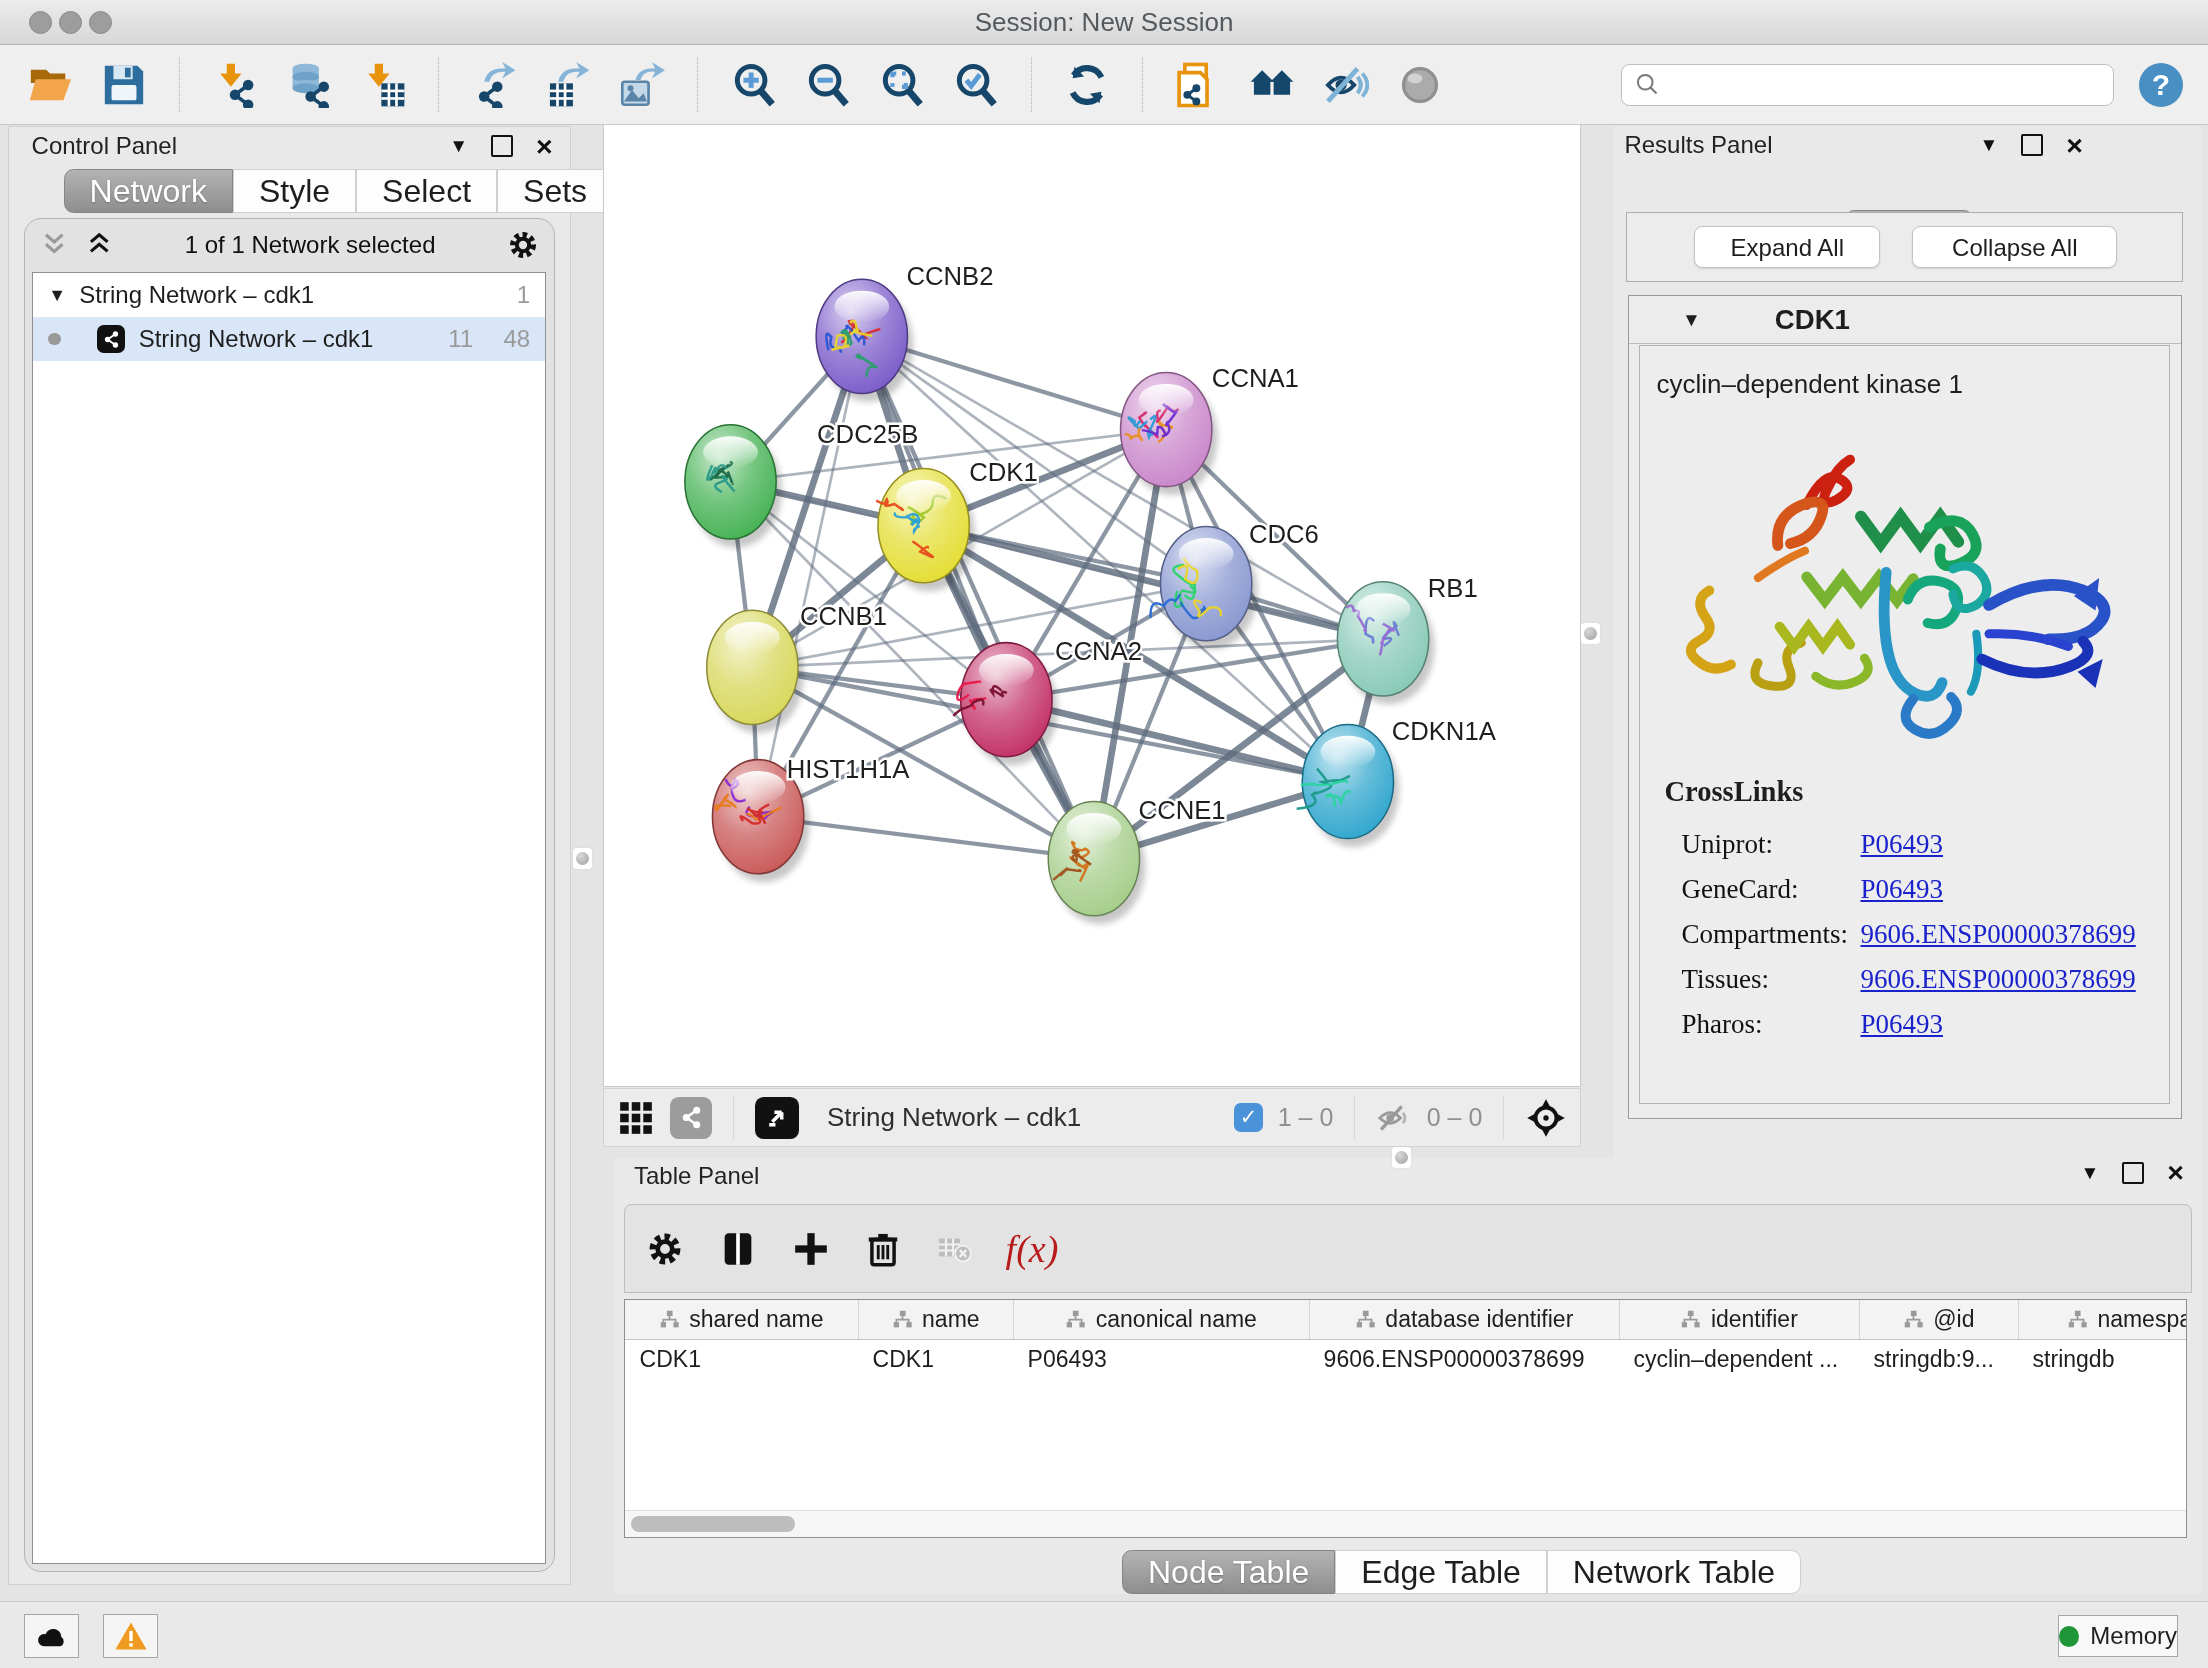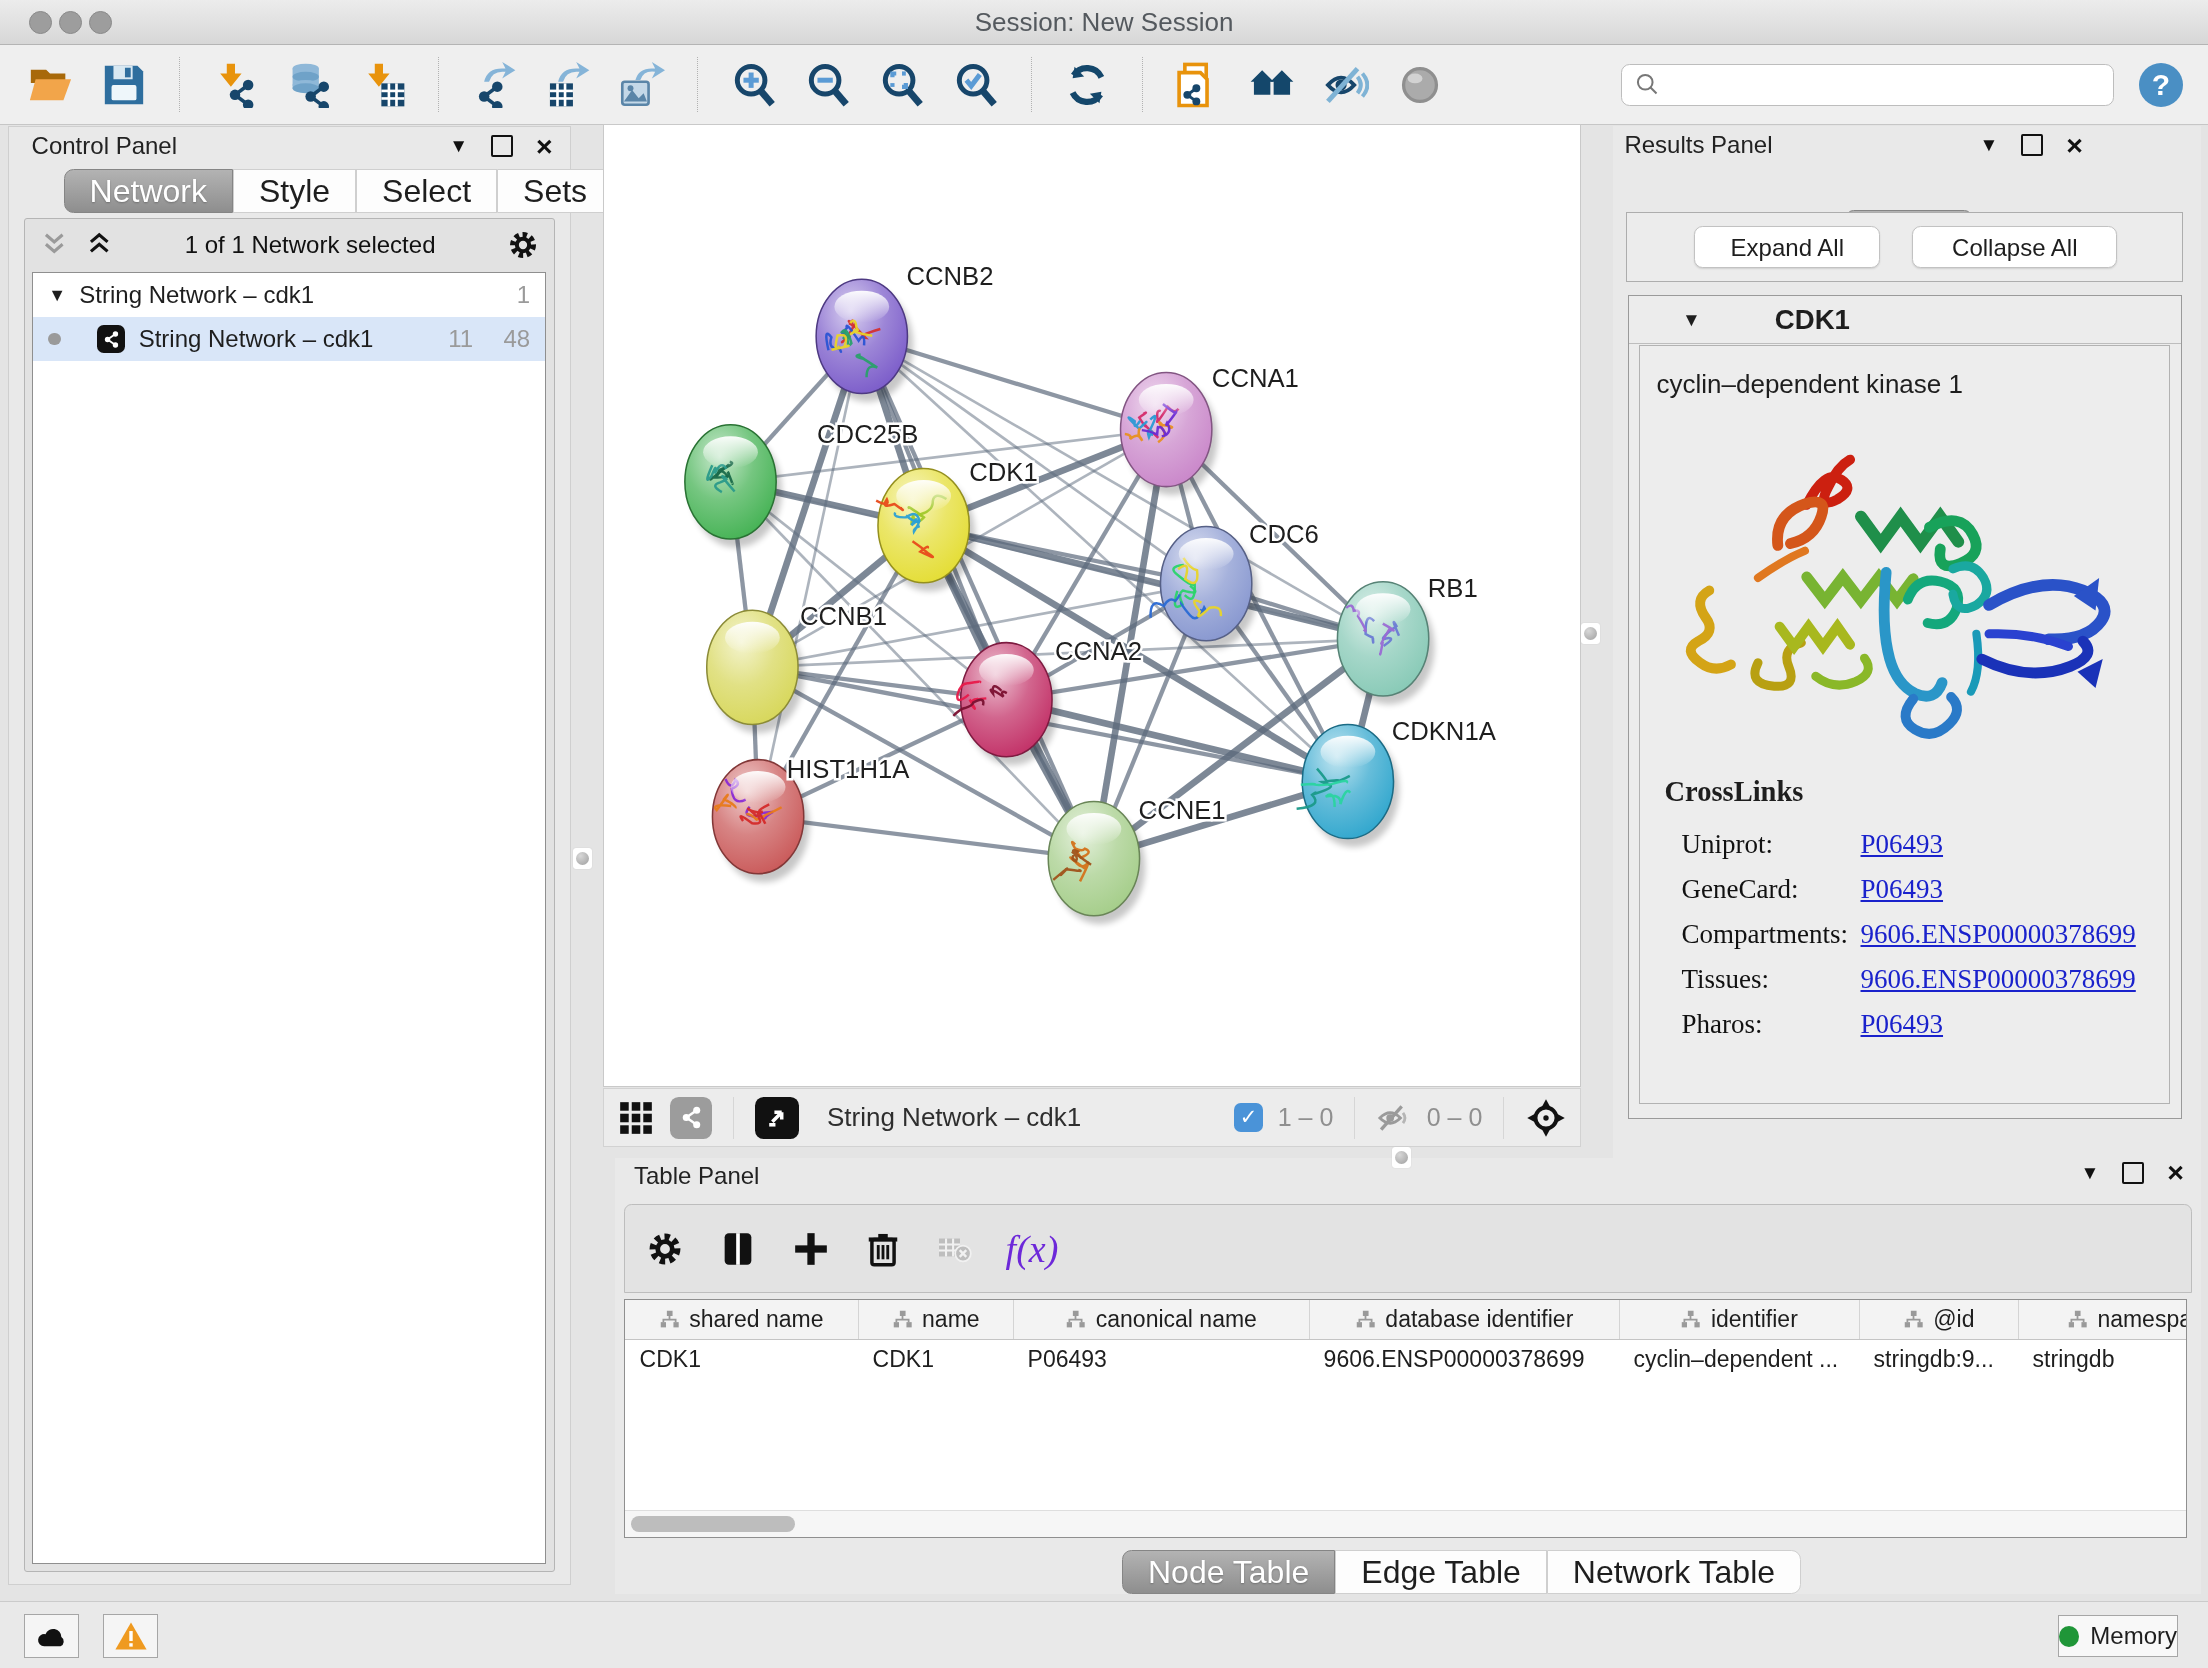--- a/index.html
+++ b/index.html
@@ -25,21 +25,21 @@
   .ph-sq{width:18px;height:18px;border:2.4px solid #111;border-radius:1.9px;}
   .ph-x{font-size:28.5px;font-weight:bold;color:#111;line-height:19px;}
   .tab{height:42px;line-height:42px;padding:0 25px;background:#fdfdfd;border:1px solid #cfcfcf;font-size:32px;text-align:center;}
   .tab.sel{background:linear-gradient(#b3b3b3,#8e8e8e);color:#fff;border-color:#858585;text-shadow:0 1px 1.9px rgba(0,0,0,.25);}
   .tab:first-child{border-radius:9.5px 0 0 9.5px;}
   .tab:last-child{border-radius:0 9.5px 9.5px 0;}
   
   #control-panel{left:7.6px;top:126px;width:563px;height:1459px;background:#e9e9e9;border:1px solid #cfcfcf;box-sizing:border-box;}
   #cp-head{left:0;top:0;width:100%;height:38px;display:flex;align-items:center;padding:0 17px 0 23px;box-sizing:border-box;}
   #cp-tabs{left:55px;top:42px;display:flex;}
-  #cp-box{left:15px;top:91px;width:531px;height:1354px;border:1.4px solid #b5b5b5;border-radius:3px;background:#e2e2e2;box-sizing:border-box;}
+  #cp-box{left:15px;top:91px;width:531px;height:1354px;border:1.4px solid #b5b5b5;border-radius:17px;background:#e2e2e2;box-sizing:border-box;}
   #cp-toolbar{left:0;top:0;width:100%;height:51px;display:flex;align-items:center;padding:0 15px;box-sizing:border-box;gap:17px;}
   #cp-status{flex:1;text-align:center;font-size:24px;color:#111;}
   #cp-list{left:7.6px;top:53px;width:514px;height:1292px;background:#fff;border:1.4px solid #8f8f8f;box-sizing:border-box;}
   .tree-row{display:flex;align-items:center;height:44px;font-size:24px;padding:0 15px;gap:13.3px;}
   .tree-row.selected{background:#d9e6f8;}
   .gray-num{color:#9a9a9a;}
   .badge{width:28.5px;height:28.5px;border-radius:6.7px;background:#111;display:flex;align-items:center;justify-content:center;flex:0 0 auto;}
   .dot{width:12.4px;height:12.4px;border-radius:50%;background:#9a9a9a;flex:0 0 auto;}
   
   #canvas{left:603px;top:124px;width:978px;height:963px;background:#fff;border:1px solid #c9c9c9;box-sizing:border-box;}
@@ -64,21 +64,21 @@
   #structure{left:28.5px;top:55px;}
   #crosslinks-title{left:25px;top:430px;font-family:"Liberation Serif","DejaVu Serif",serif;font-size:28.5px;font-weight:bold;}
   #crosslinks{left:42px;top:476px;width:476px;font-family:"Liberation Serif","DejaVu Serif",serif;}
   .cl-row{display:flex;height:45px;align-items:center;}
   .cl-label{width:179px;font-size:27px;color:#111;}
   .cl-value{font-size:27px;color:#1a22cc;text-decoration:underline;}
   
   #table-panel{left:615px;top:1158px;width:1586px;height:436px;background:#e9e9e9;}
   #tp-head{left:0;top:3.8px;width:100%;height:38px;display:flex;align-items:flex-start;padding:0 17px 0 19px;box-sizing:border-box;}
   #tp-toolbar{left:8.6px;top:46px;width:1568px;height:89px;background:#e3e3e3;border:1.4px solid #bdbdbd;border-radius:7.6px 7.6px 0 0;box-sizing:border-box;display:flex;align-items:center;gap:34px;padding:0 21px;}
-  #fx{font-family:"Liberation Serif","DejaVu Serif",serif;font-style:italic;font-size:38px;color:#6d28d9;}
+  #fx{font-family:"Liberation Serif","DejaVu Serif",serif;font-style:italic;font-size:38px;color:#b91c1c;}
   #tbl{left:8.6px;top:141px;width:1563px;height:239px;background:#fff;border:1.4px solid #8f8f8f;box-sizing:border-box;overflow:hidden;}
   #tbl-head{display:flex;height:39px;background:#f3f3f3;border-bottom:1.4px solid #c4c4c4;}
   .th{display:flex;align-items:center;justify-content:center;gap:9.5px;font-size:23px;border-left:1px solid #d4d4d4;box-sizing:border-box;flex:0 0 auto;overflow:hidden;}
   .th:first-child{border-left:none;}
   #tbl-row{display:flex;height:39px;}
   .td{font-size:23px;padding:5.7px 0 0 15px;box-sizing:border-box;flex:0 0 auto;overflow:hidden;white-space:nowrap;}
   #tbl-scroll{position:absolute;left:0;bottom:0;width:100%;height:26px;background:#f6f6f6;border-top:1px solid #dedede;}
   #tbl-thumb{position:absolute;left:6.7px;top:4.8px;width:164px;height:16px;border-radius:8.6px;background:#bdbdbd;}
   #tp-tabs{left:507px;top:392px;display:flex;}
   

